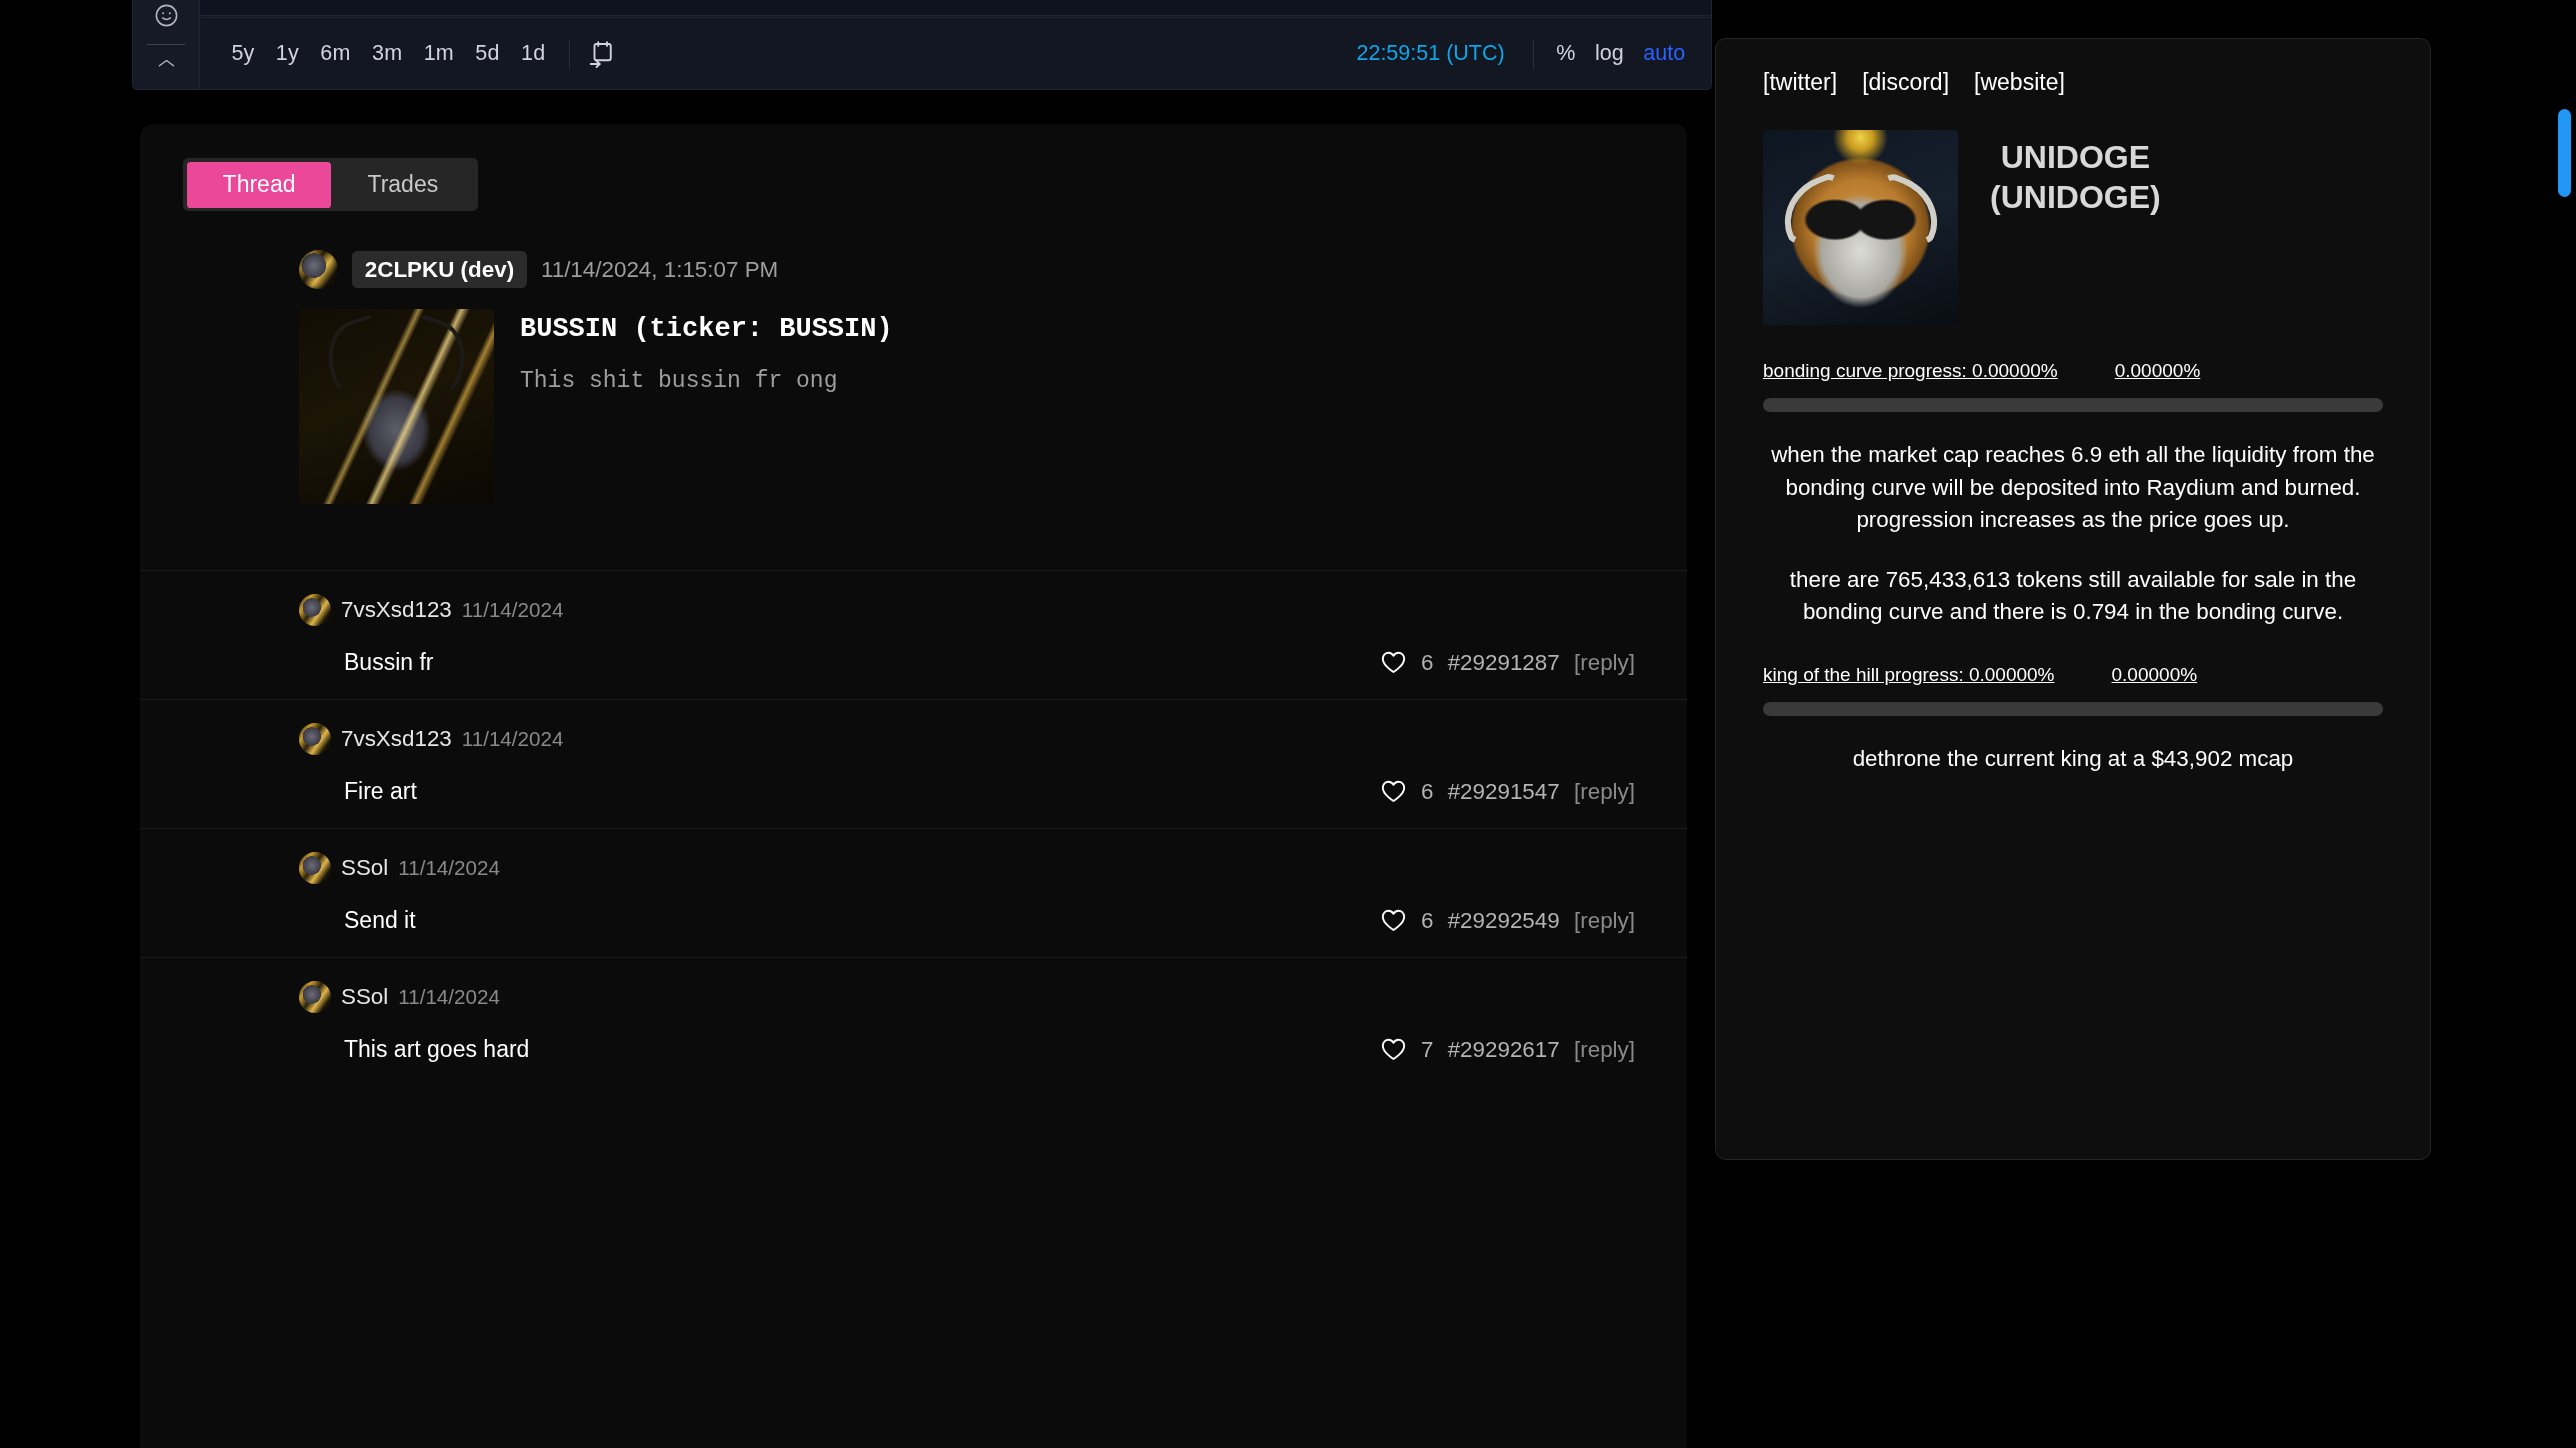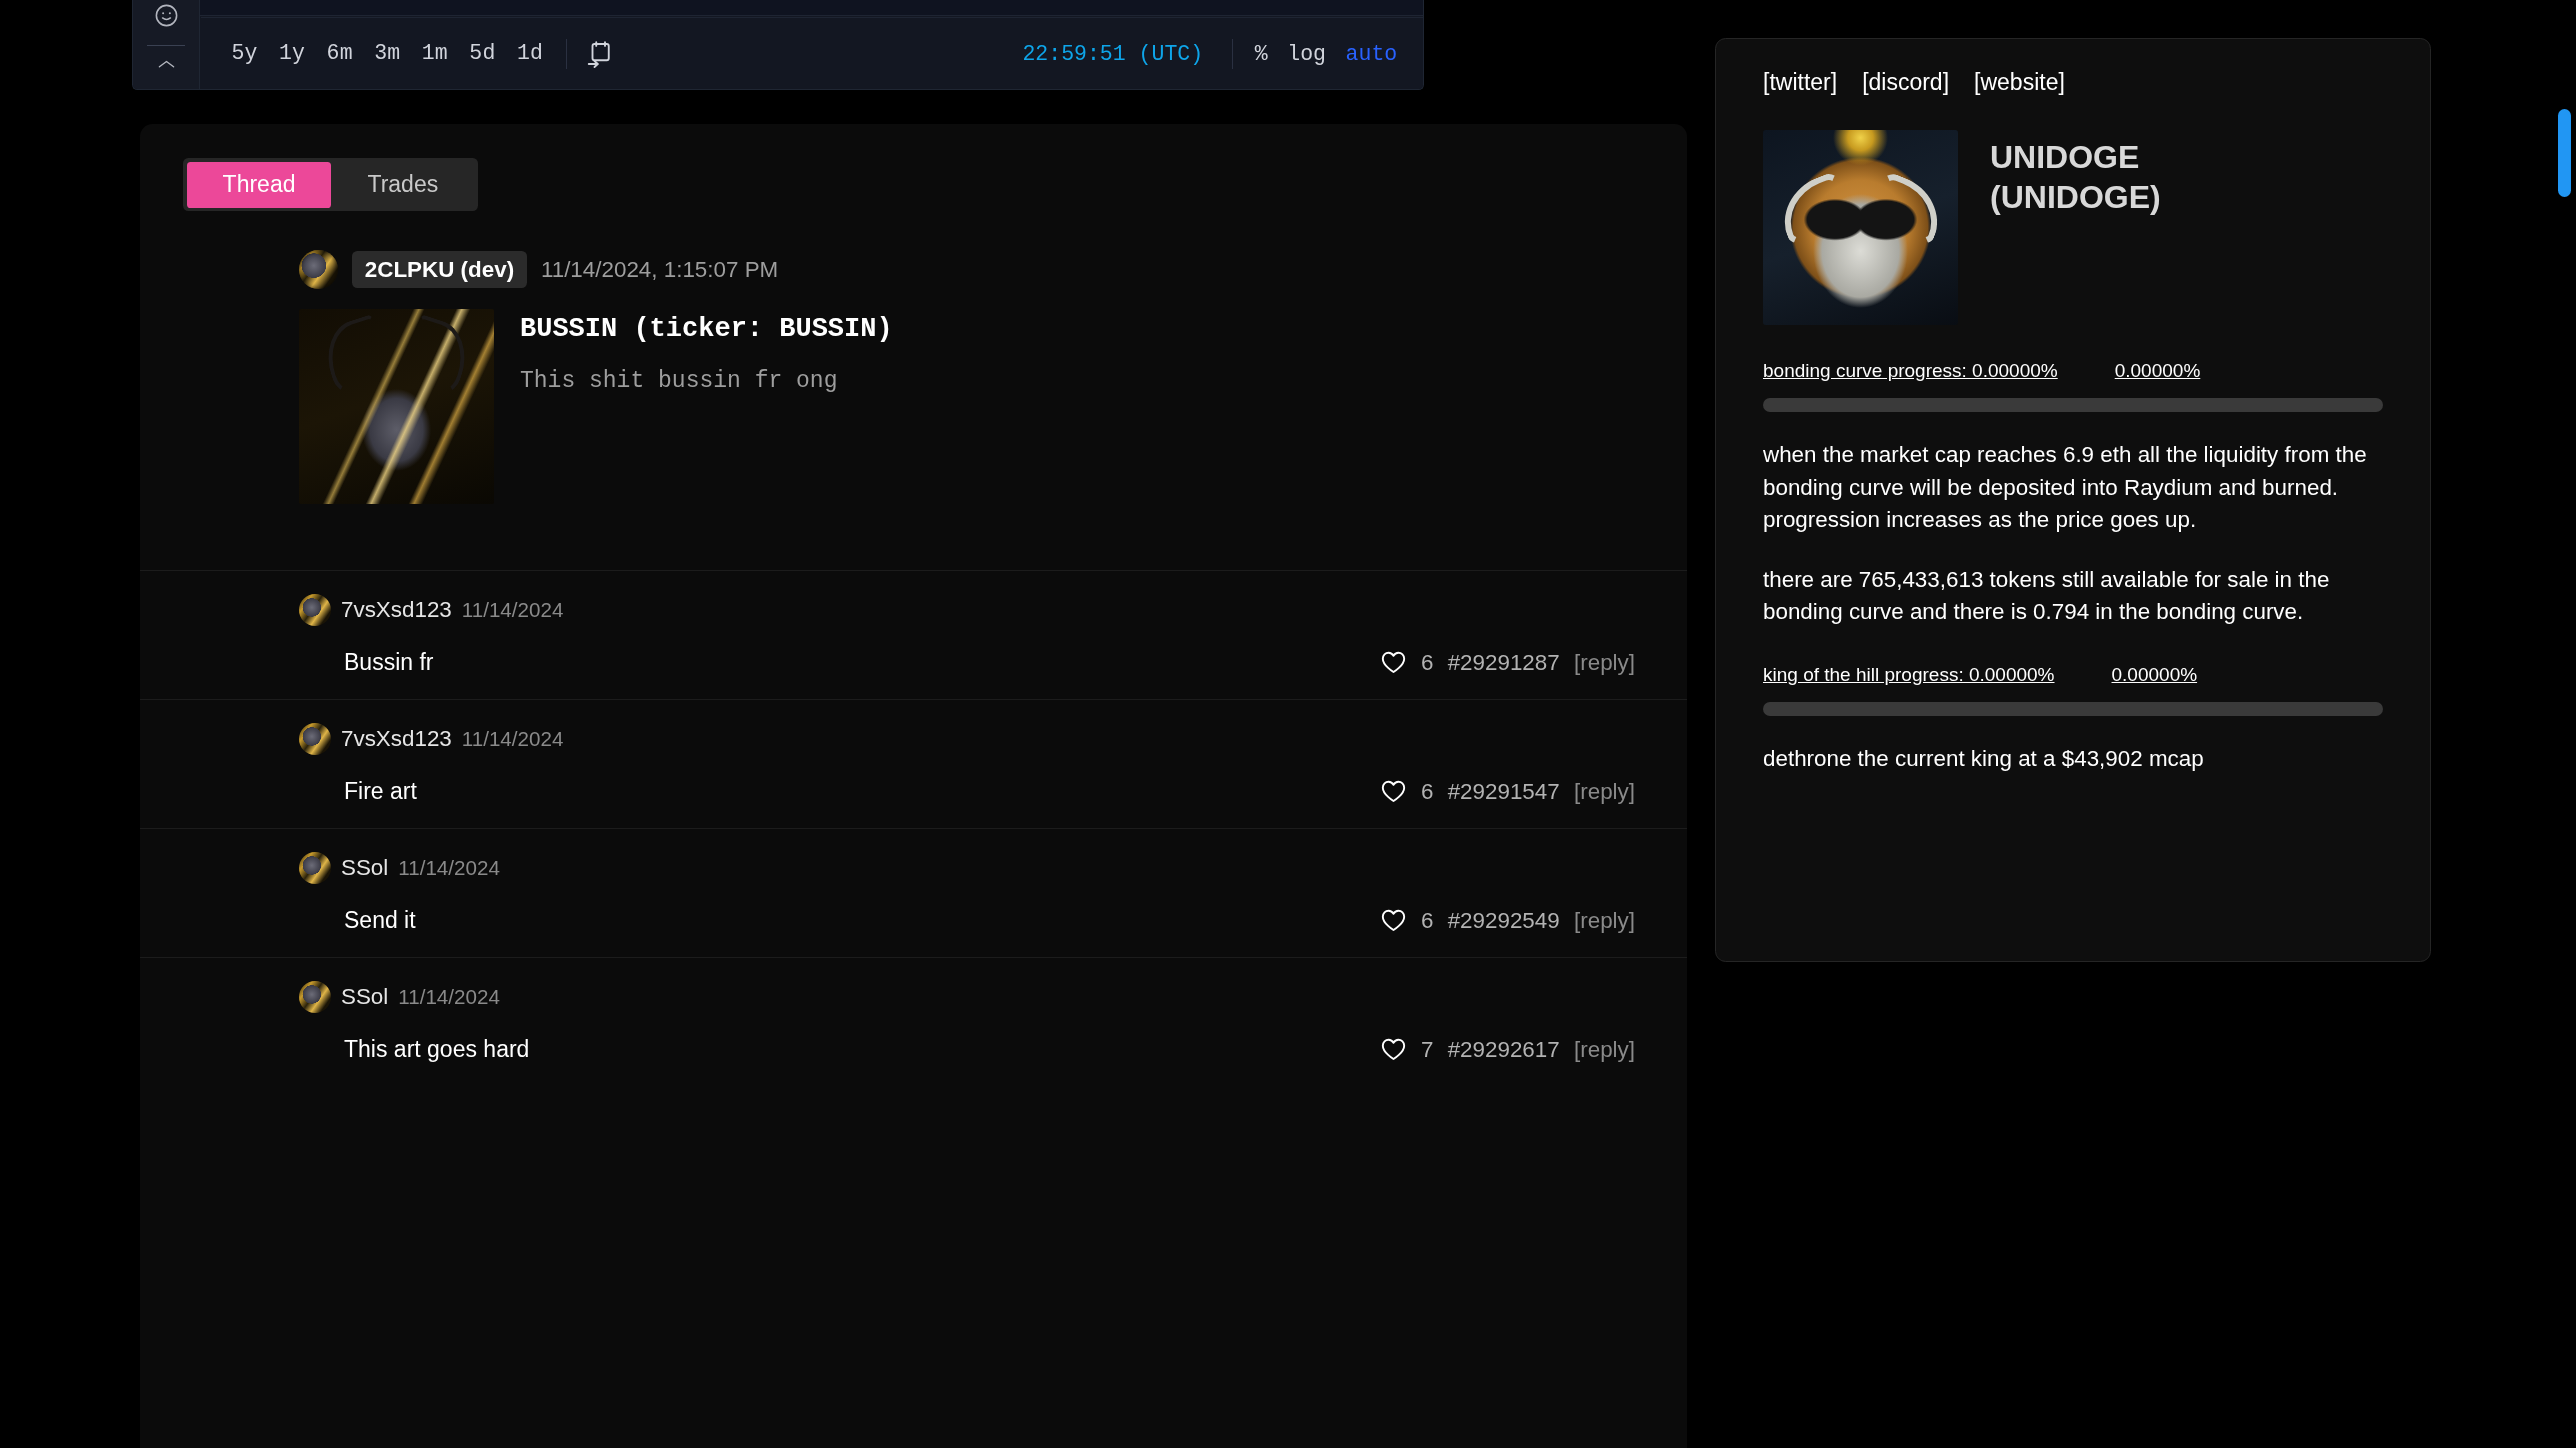--- a/index.html
+++ b/index.html
@@ -7,23 +7,23 @@
     width: 2576px;
     height: 1448px;
     background: #000000;
     font-family: "Liberation Sans", sans-serif;
     overflow: hidden;
   }
   .page { position: relative; width: 2576px; height: 1448px; background: #000; }
 
   
   .chart-widget {
-    position: absolute; left: 132px; top: 0px; width: 1292px; height: 90px;
+    position: absolute; left: 132px; top: 0px; width: 1580px; height: 90px;
     background: #131722; border: 0.9px solid #1f2633; border-top: none;
-    border-radius: 0 0 5.4px 5.4px; overflow: hidden; font-family: Liberation Mono, monospace;
+    border-radius: 0 0 5.4px 5.4px; overflow: hidden;
   }
   .chart-top-edge {
     position: absolute; left: 0; top: 0; width: 100%; height: 16px;
     background: #0f1320; border-bottom: 0.9px solid #1e2432;
   }
   .chart-left-rail {
     position: absolute; left: 0px; top: 0px; width: 67px; height: 90px;
     background: #161a25; border-right: 0.9px solid #1f2633;
     display: flex; flex-direction: column; align-items: center;
   }
@@ -128,23 +128,24 @@
     padding: 23px 52px 0 204px;
   }
   .r-text { color: #ffffff; font-size: 23px; }
   .r-meta { display: flex; align-items: center; gap: 14.3px; }
   .heart-icon { display: flex; align-items: center; cursor: pointer; }
   .r-likes { color: #b3b3b3; font-size: 22.4px; }
   .r-reply { color: #8a8a8a; font-size: 22.4px; cursor: pointer; }
 
   
   .right-panel {
-    position: absolute; left: 1715px; top: 38px; width: 716px; height: 924px;
+    position: absolute; left: 1715px; top: 38px; width: 716px; height: 1122px;
     background: #0e0e0e; border: 0.9px solid #252525; border-radius: 10.7px;
     padding: 30px 47px 36px 47px;
+    text-align: center;
   }
   .links-row { display: flex; gap: 25px; }
   .link { color: #ffffff; font-size: 23px; cursor: pointer; }
   .token-row { display: flex; gap: 32px; margin-top: 34px; }
   .token-img {
     width: 195px; height: 195px; flex: none; border-radius: 2.7px;
     background:
       radial-gradient(circle at 50% 4%, #f0d24a 0%, #c79a1f 6%, rgba(0,0,0,0) 13%),
       radial-gradient(ellipse 45px 30px at 37% 46%, #141414 0%, #141414 62%, rgba(0,0,0,0) 70%),
       radial-gradient(ellipse 45px 30px at 63% 46%, #141414 0%, #141414 62%, rgba(0,0,0,0) 70%),

